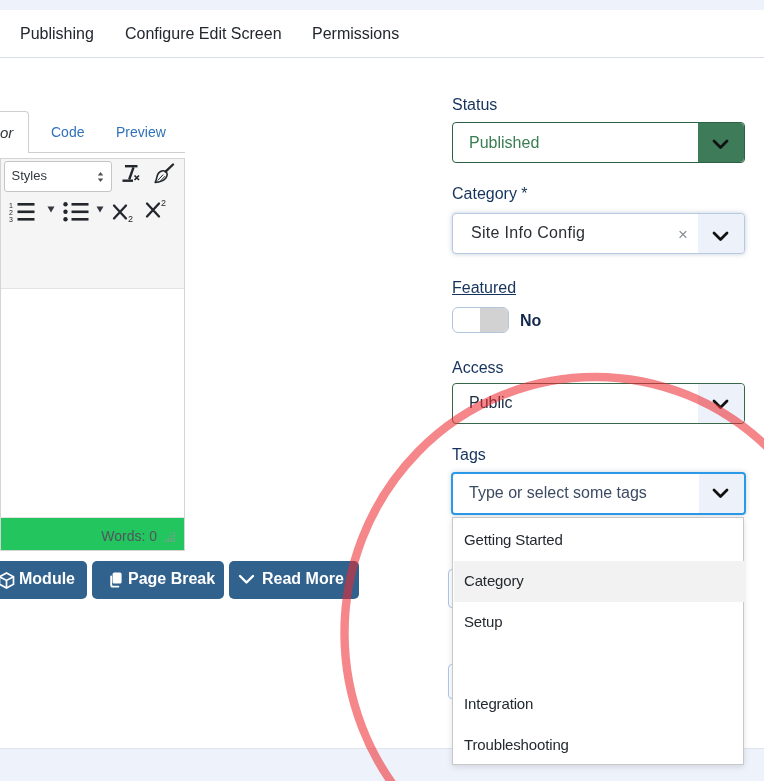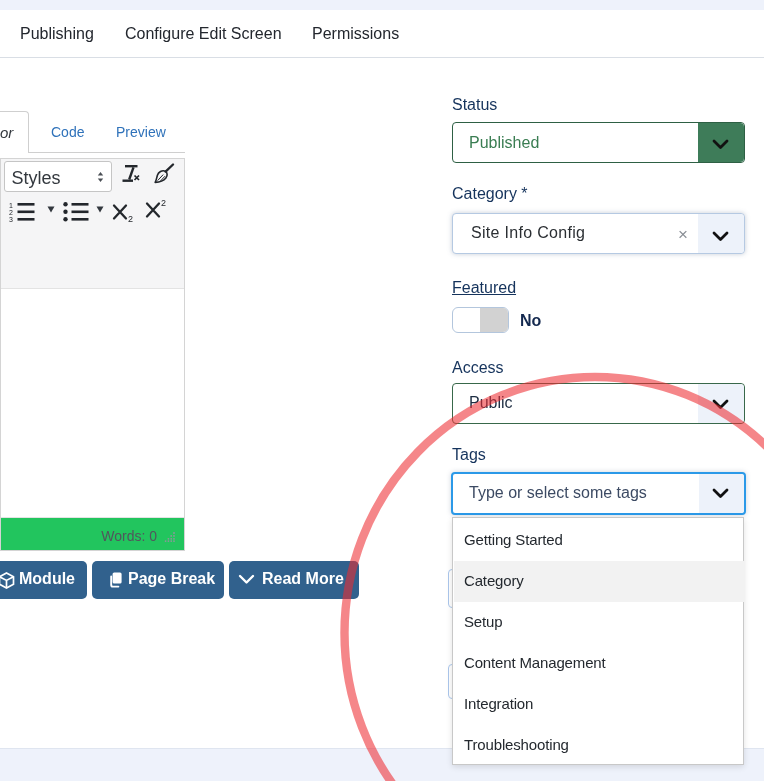--- a/index.html
+++ b/index.html
@@ -14,21 +14,21 @@
   .edtab { position:absolute; left:-30px; top:111px; width:59px; height:42px; background:#fff; border:1px solid #cfcfcf; border-bottom:none; border-radius:4px 4px 0 0; z-index:2; }
   .edtab span { position:absolute; left:29px; top:12px; font-size:15px; color:#33383e;font-style:italic; }
   .edtabline { position:absolute; left:28px; top:152px; width:157px; height:1px; background:#cfcfcf; }
   .edlink { position:absolute; top:124px; font-size:14px; color:#2f72ba; }
   
   .mce { position:absolute; left:-0.5px; top:158px; width:185.5px; height:393px; border:1px solid #d4d4d4; background:#fff; }
   .mce-tb { position:absolute; left:0; top:0; width:100%; height:130px; background:#f5f5f6; border-bottom:1px solid #e3e3e3; }
   .mce-status { position:absolute; left:0; bottom:0; width:100%; height:33px; background:#22c55e; border-top:1px solid #e3e3e3; }
   .words { position:absolute; right:27px; top:10px; font-size:14px; color:#51565c; }
   .styles-sel { position:absolute; left:3px; top:2px; width:108px; height:31px; background:#fff; border:1px solid #c5c5c5; border-radius:3px; }
-  .styles-sel span { position:absolute; left:7px; top:6px; font-size:18px; color:#33383e; }
+  .styles-sel span { position:absolute; left:7px; top:6px; font-size:13px; color:#33383e; }
   
   .lbl { position:absolute; left:452px; font-size:16px; color:#15335c; font-weight:500; }
   .sel { position:absolute; left:452px; width:293px; border-radius:4px; background:#fff;padding-left:30px; }
   .sel .seg { position:absolute; right:0; top:0; bottom:0; width:46px; background:#edf2fa; border-radius:0 4px 4px 0; }
   .sel .txt { position:absolute; left:16px; font-size:16px; }
   .chev { position:absolute; }
   
   .btn { position:absolute; top:560.5px; height:38px; background:#31618d; border-radius:5px; color:#fff; font-size:16px; font-weight:700; }
   .btn span.t { position:absolute; top:9px; }
   
@@ -200,23 +200,20 @@
   <div class="dd">
     <div class="it" style="top:1px;height:42px;">
       <span style="top:12px;">Getting Started</span>
     </div>
     <div class="it itemhl" style="top:43px;">
       <span>Category</span>
     </div>
     <div class="it" style="top:84px;">
       <span>Setup</span>
     </div>
-    <div class="it" style="top:125px;">
-      <span>Content Management</span>
-    </div>
     <div class="it" style="top:166px;">
       <span>Integration</span>
     </div>
     <div class="it" style="top:207px;">
       <span>Troubleshooting</span>
     </div>
   </div>
 
   <svg class="ovl" width="764" height="781" viewBox="0 0 764 781">
     <ellipse cx="595" cy="633" rx="250.5" ry="256" fill="none" stroke="rgba(238,42,48,0.57)" stroke-width="8.4"></ellipse>

